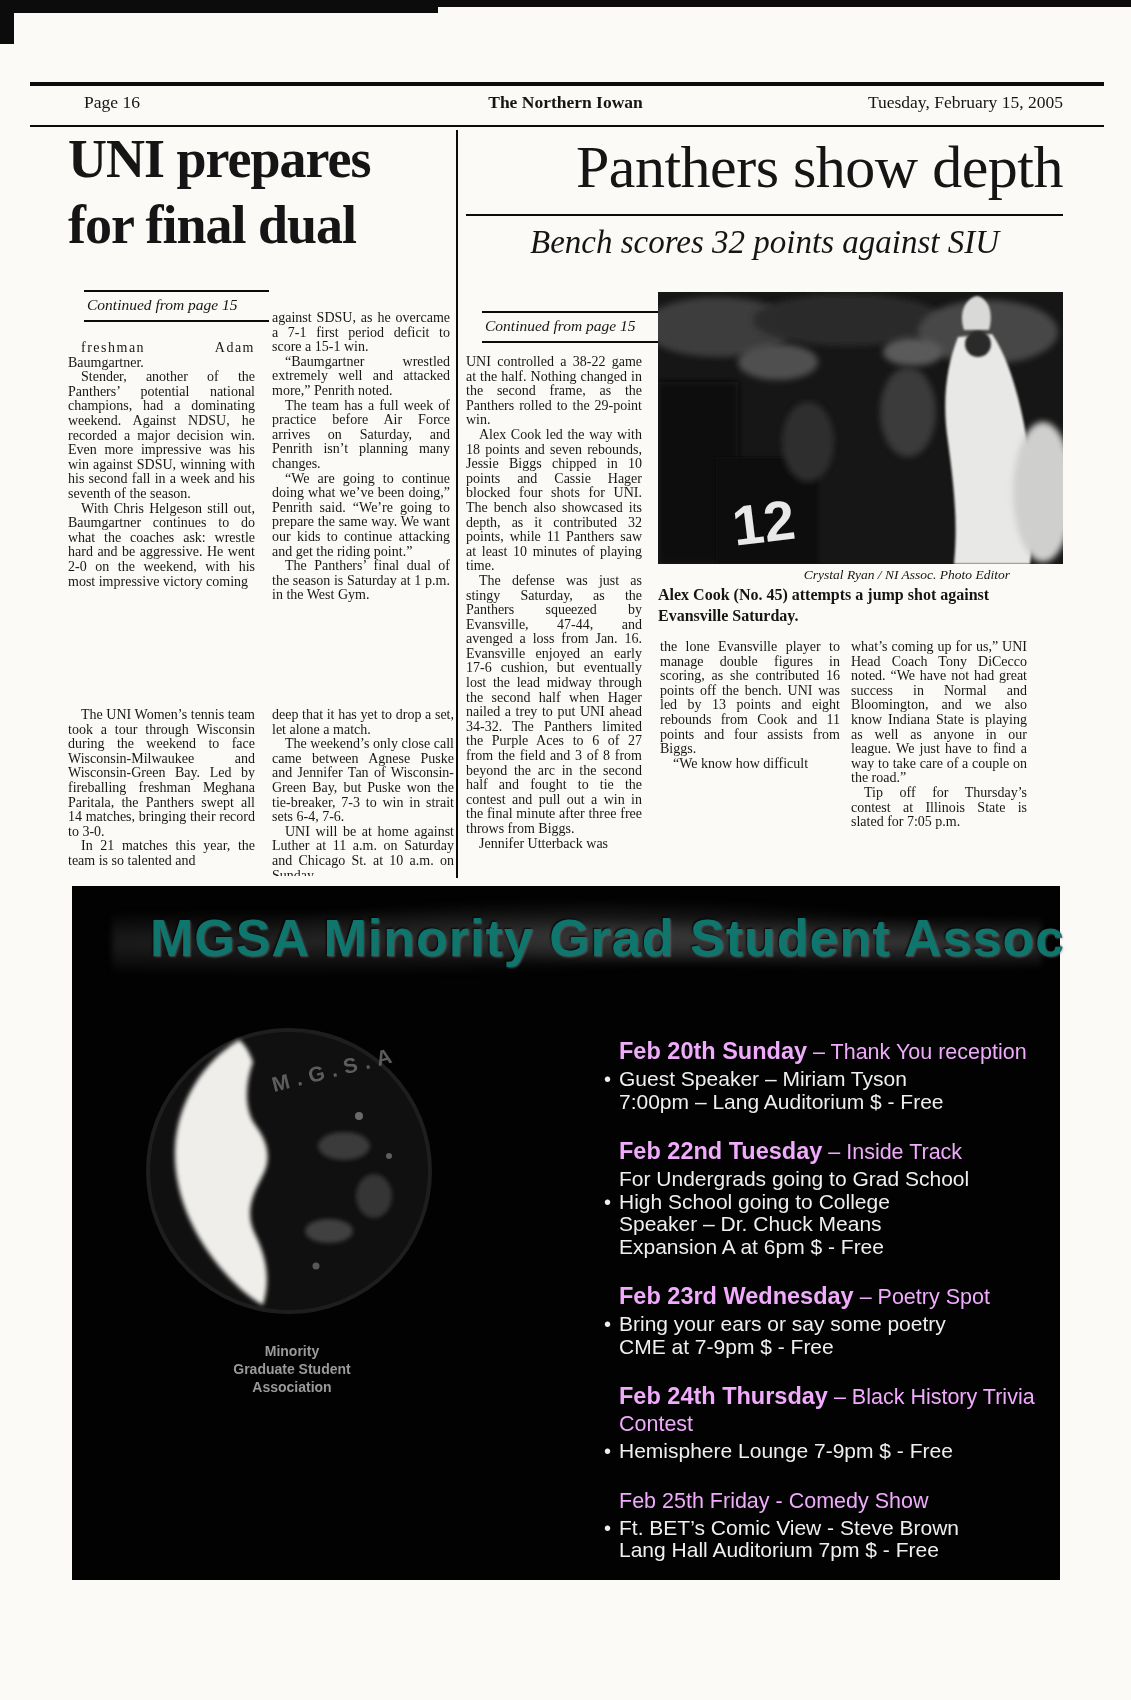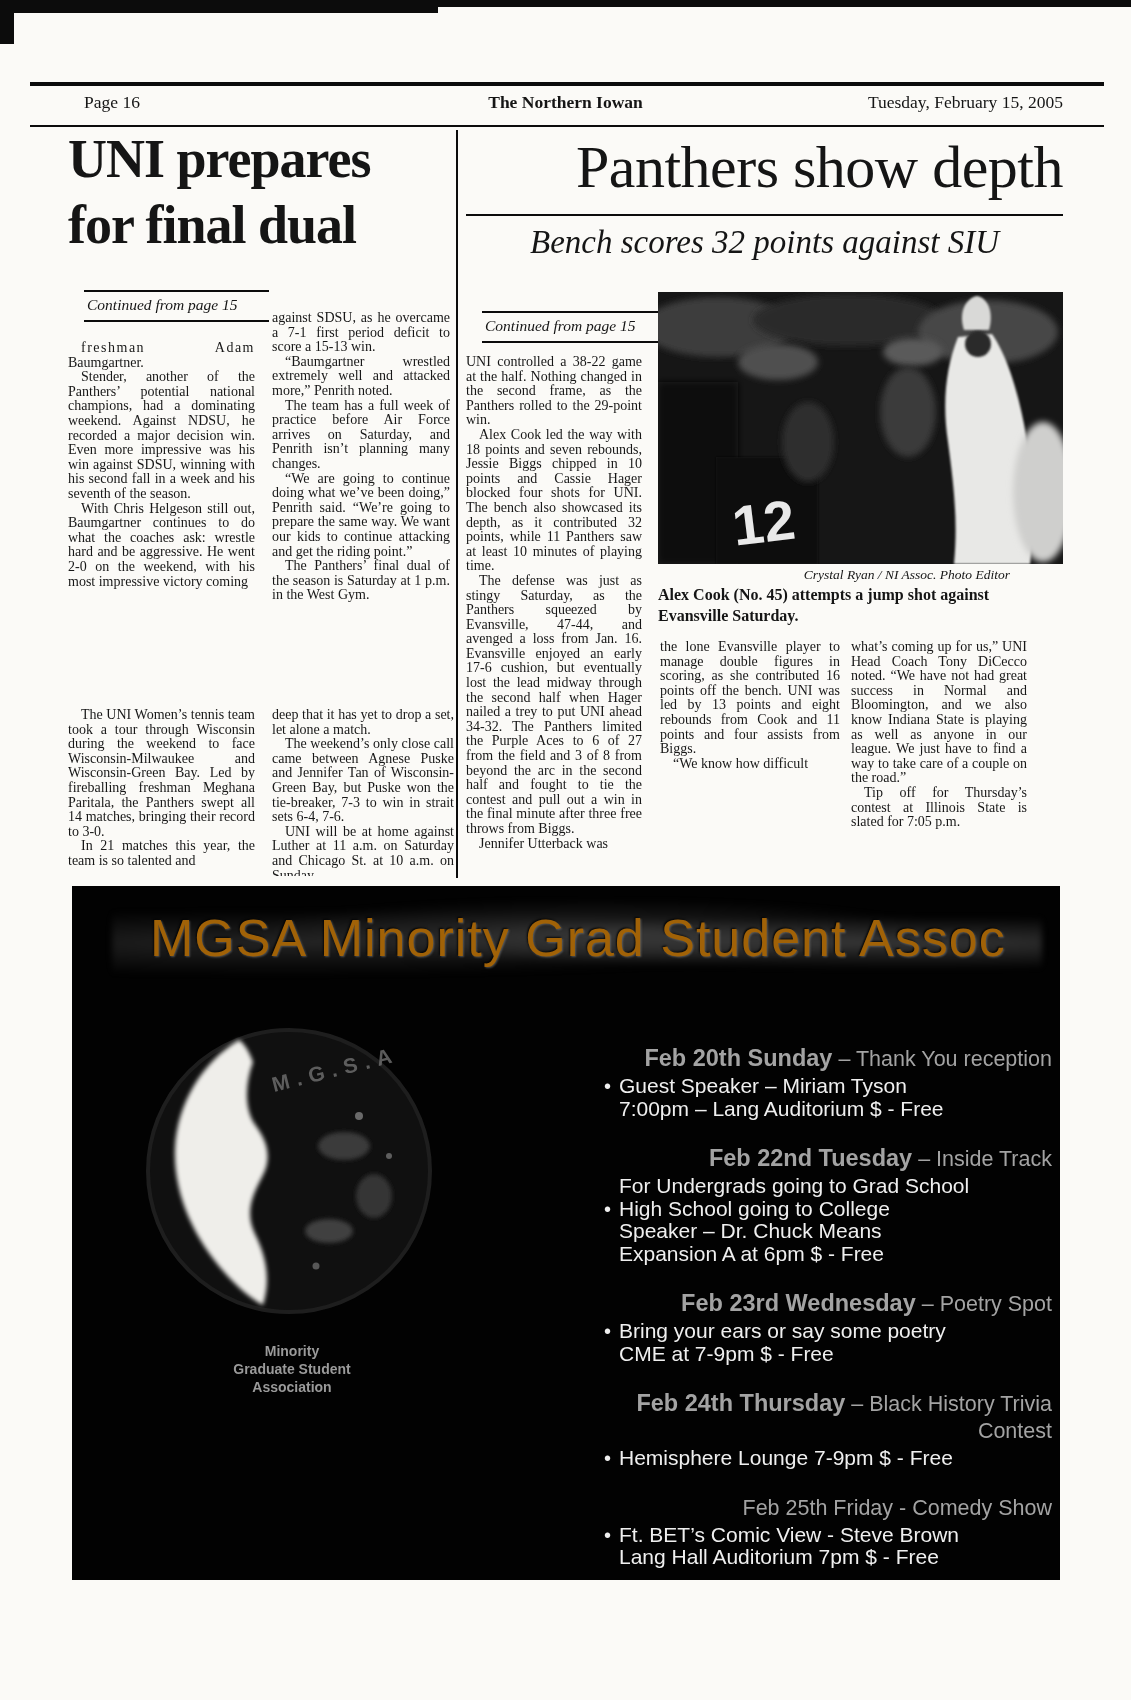--- a/index.html
+++ b/index.html
@@ -37,28 +37,28 @@
   .photo{left:658px;top:292px;width:405px;height:272px;background:#181818;}
   .credit{left:658px;top:567px;width:352px;text-align:right;font-style:italic;font-size:13.5px;}
   .caption{left:658px;top:584px;width:398px;font-weight:bold;font-size:16px;line-height:21px;}
   
   .ad{left:72px;top:886px;width:988px;height:694px;background:#020202;font-family:"Liberation Sans", sans-serif;}
   .ghost-bg{position:absolute;left:40px;top:14px;width:930px;height:78px;
     background:radial-gradient(ellipse at 18% 55%, rgba(110,110,110,.30), transparent 55%),
                radial-gradient(ellipse at 52% 40%, rgba(140,140,140,.25), transparent 50%),
                radial-gradient(ellipse at 86% 55%, rgba(170,170,170,.30), transparent 45%);
     filter:blur(3px);}
-  .ghost-text{position:absolute;left:78px;top:22px;font-weight:normal;font-size:52px;letter-spacing:1px;
-    color:#a16207;white-space:nowrap;filter:blur(0.6px);
+  .ghost-text{position:absolute;left:78px;top:22px;font-weight:bold;font-size:52px;letter-spacing:1px;
+    color:#0f766e;white-space:nowrap;filter:blur(0.6px);
     text-shadow:1px 1px 2px rgba(150,150,150,.45), -1px -1px 2px rgba(0,0,0,.9);}
   .globe{position:absolute;left:72px;top:140px;width:290px;height:290px;}
   .logo-text{position:absolute;left:100px;top:436px;width:240px;text-align:center;color:#9a9a9a;
     font-weight:bold;font-size:14px;line-height:18px;filter:blur(0.4px);margin-top:20px;}
   .events{position:absolute;left:532px;top:152px;width:448px;color:#efefef;}
-  .ad-title{font-weight:bold;font-size:23.5px;line-height:26px;color:#a3a3a3;margin:7px 0 3px 15px;text-align:right;}
+  .ad-title{font-weight:bold;font-size:23.5px;line-height:26px;color:#f0abfc;margin:0 0 3px 15px;}
   .ad-title .rest{font-weight:normal;font-size:21.5px;}
   .ad-title.plain{font-weight:normal;font-size:21.5px;}
   .ad-group{margin-bottom:25px;}
   .ad-line{position:relative;padding-left:15px;font-size:21px;line-height:22.5px;}
   .ad-line.b::before{content:"\2022";position:absolute;left:0;top:0;font-size:20px;}
 </style>
 </head>
 <body>
 
 <div class="page">
@@ -86,21 +86,21 @@
     <p class="split">
       <span>freshman</span>
       <span>Adam</span>
     </p>
     <p class="ni">Baumgartner.</p>
     <p>Stender, another of the Panthers’ potential national champions, had a dominating weekend. Against NDSU, he recorded a major decision win. Even more impressive was his win against SDSU, winning with his second fall in a week and his seventh of the season.</p>
     <p>With Chris Helgeson still out, Baumgartner continues to do what the coaches ask: wrestle hard and be aggressive. He went 2-0 on the weekend, with his most impressive victory coming</p>
   </div>
 
   <div class="bodycol" style="left:272px;top:311px;width:178px;height:326px;">
-    <p class="ni">against SDSU, as he overcame a 7-1 first period deficit to score a 15-13 win.</p>
+    <p class="ni">against SDSU, as he overcame a 7-1 first period deficit to score a 15-1 win.</p>
     <p>“Baumgartner wrestled extremely well and attacked more,” Penrith noted.</p>
     <p>The team has a full week of practice before Air Force arrives on Saturday, and Penrith isn’t planning many changes.</p>
     <p>“We are going to continue doing what we’ve been doing,” Penrith said. “We’re going to prepare the same way. We want our kids to continue attacking and get the riding point.”</p>
     <p>The Panthers’ final dual of the season is Saturday at 1 p.m. in the West Gym.</p>
   </div>
 
   <div class="bodycol" style="left:68px;top:708px;width:187px;height:172px;">
     <p>The UNI Women’s tennis team took a tour through Wisconsin during the weekend to face Wisconsin-Milwaukee and Wisconsin-Green Bay. Led by fireballing freshman Meghana Paritala, the Panthers swept all 14 matches, bringing their record to 3-0.</p>
     <p>In 21 matches this year, the team is so talented and</p>
   </div>

